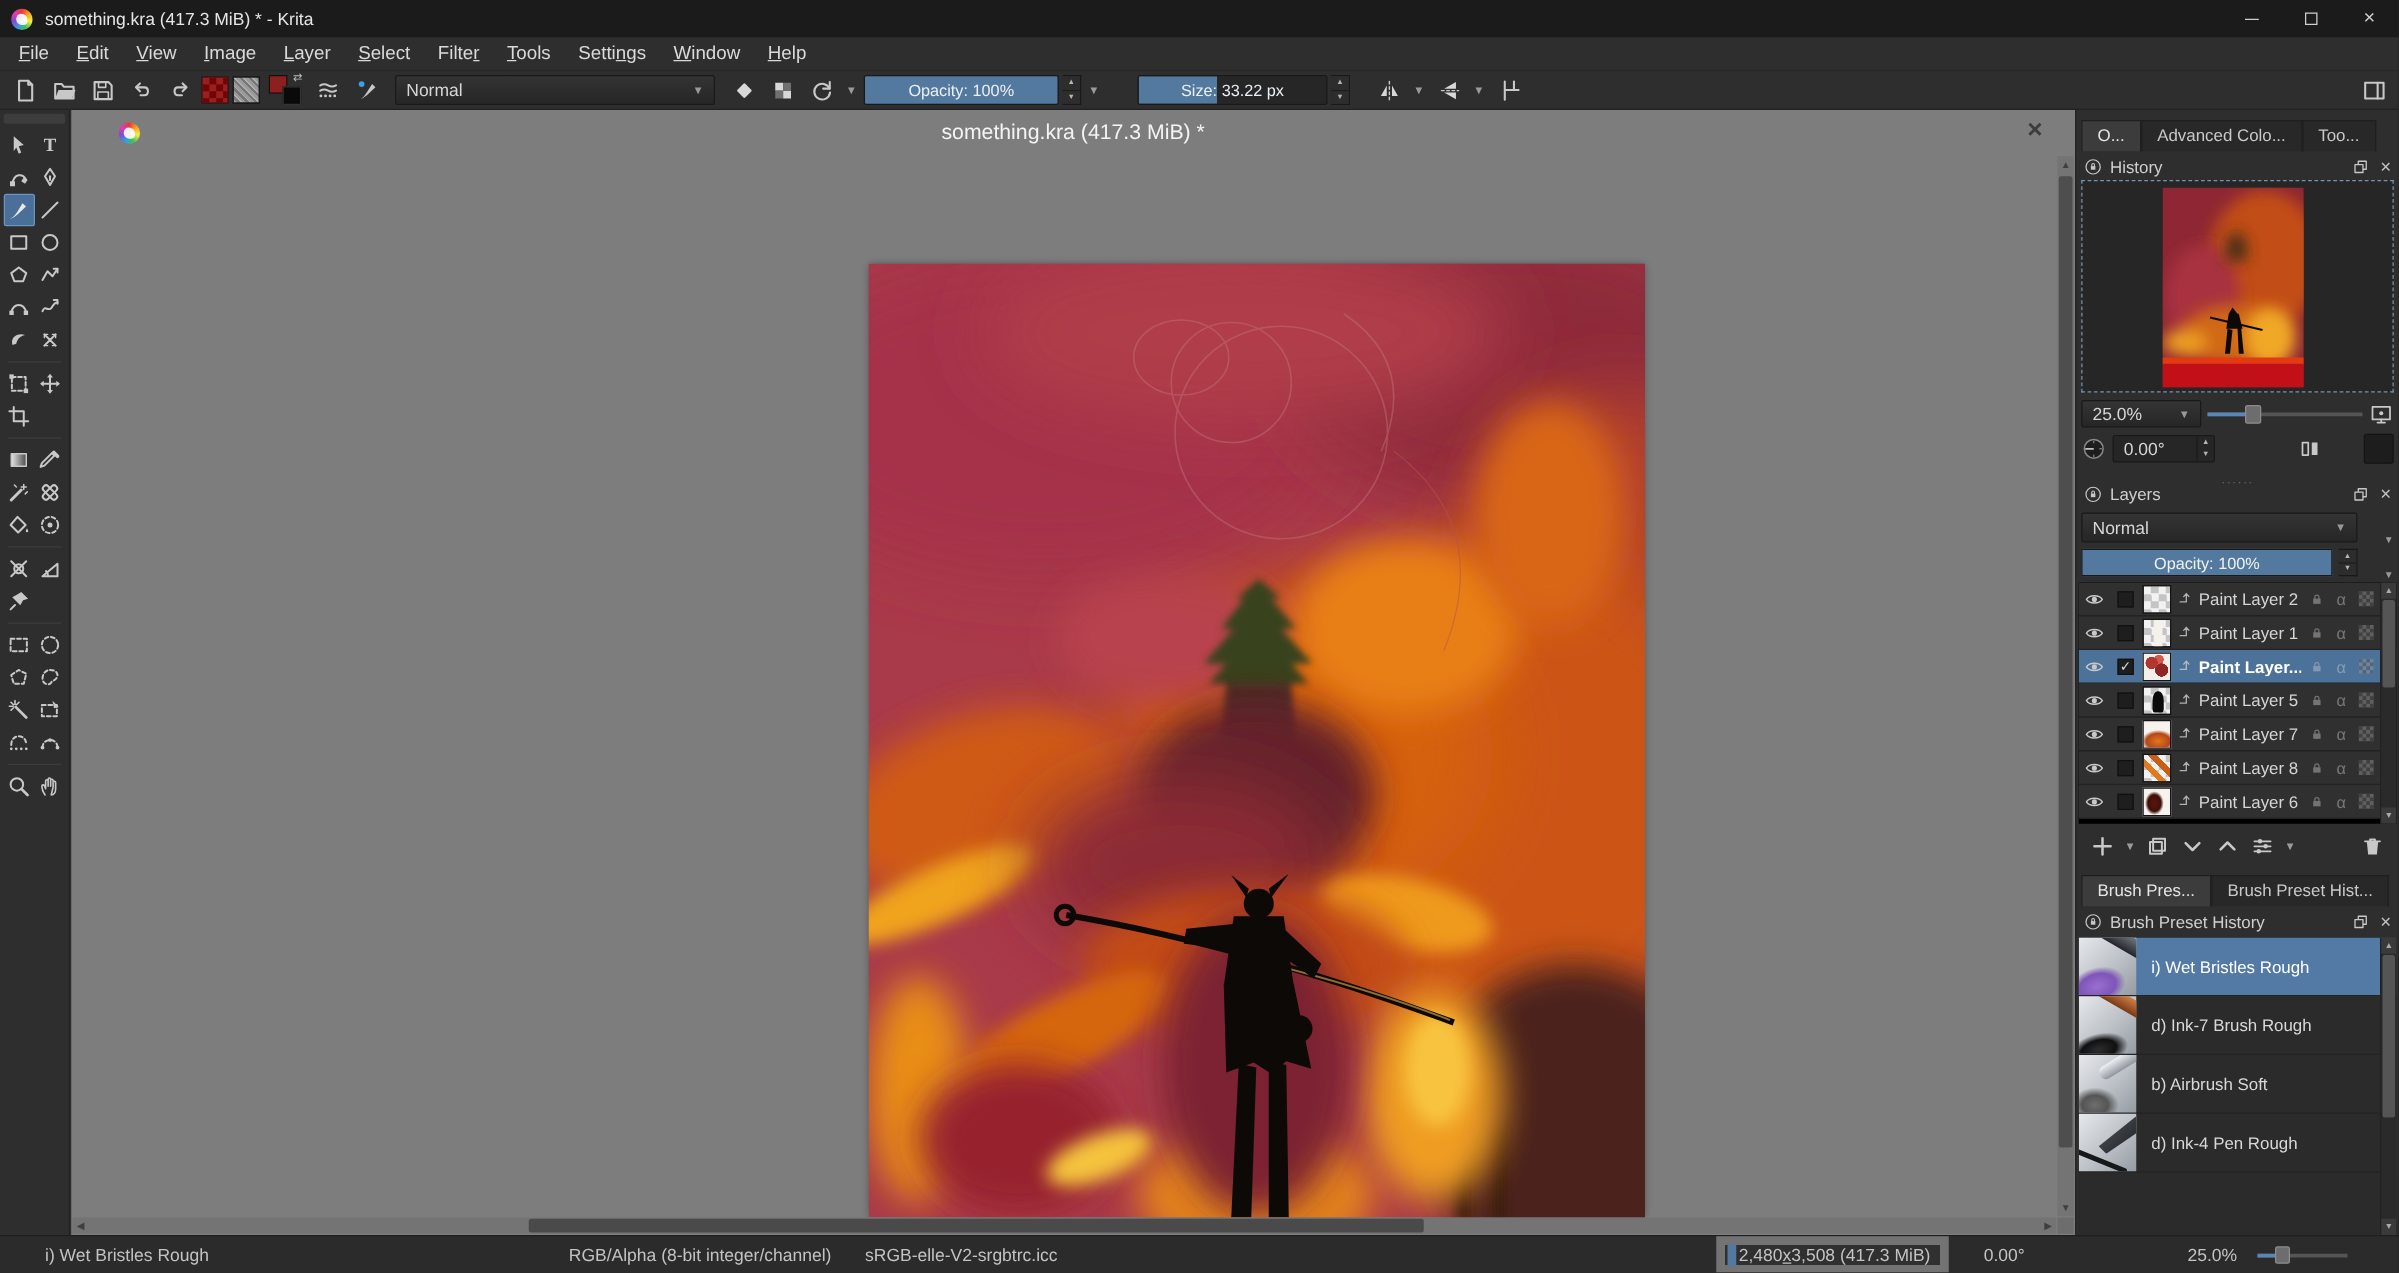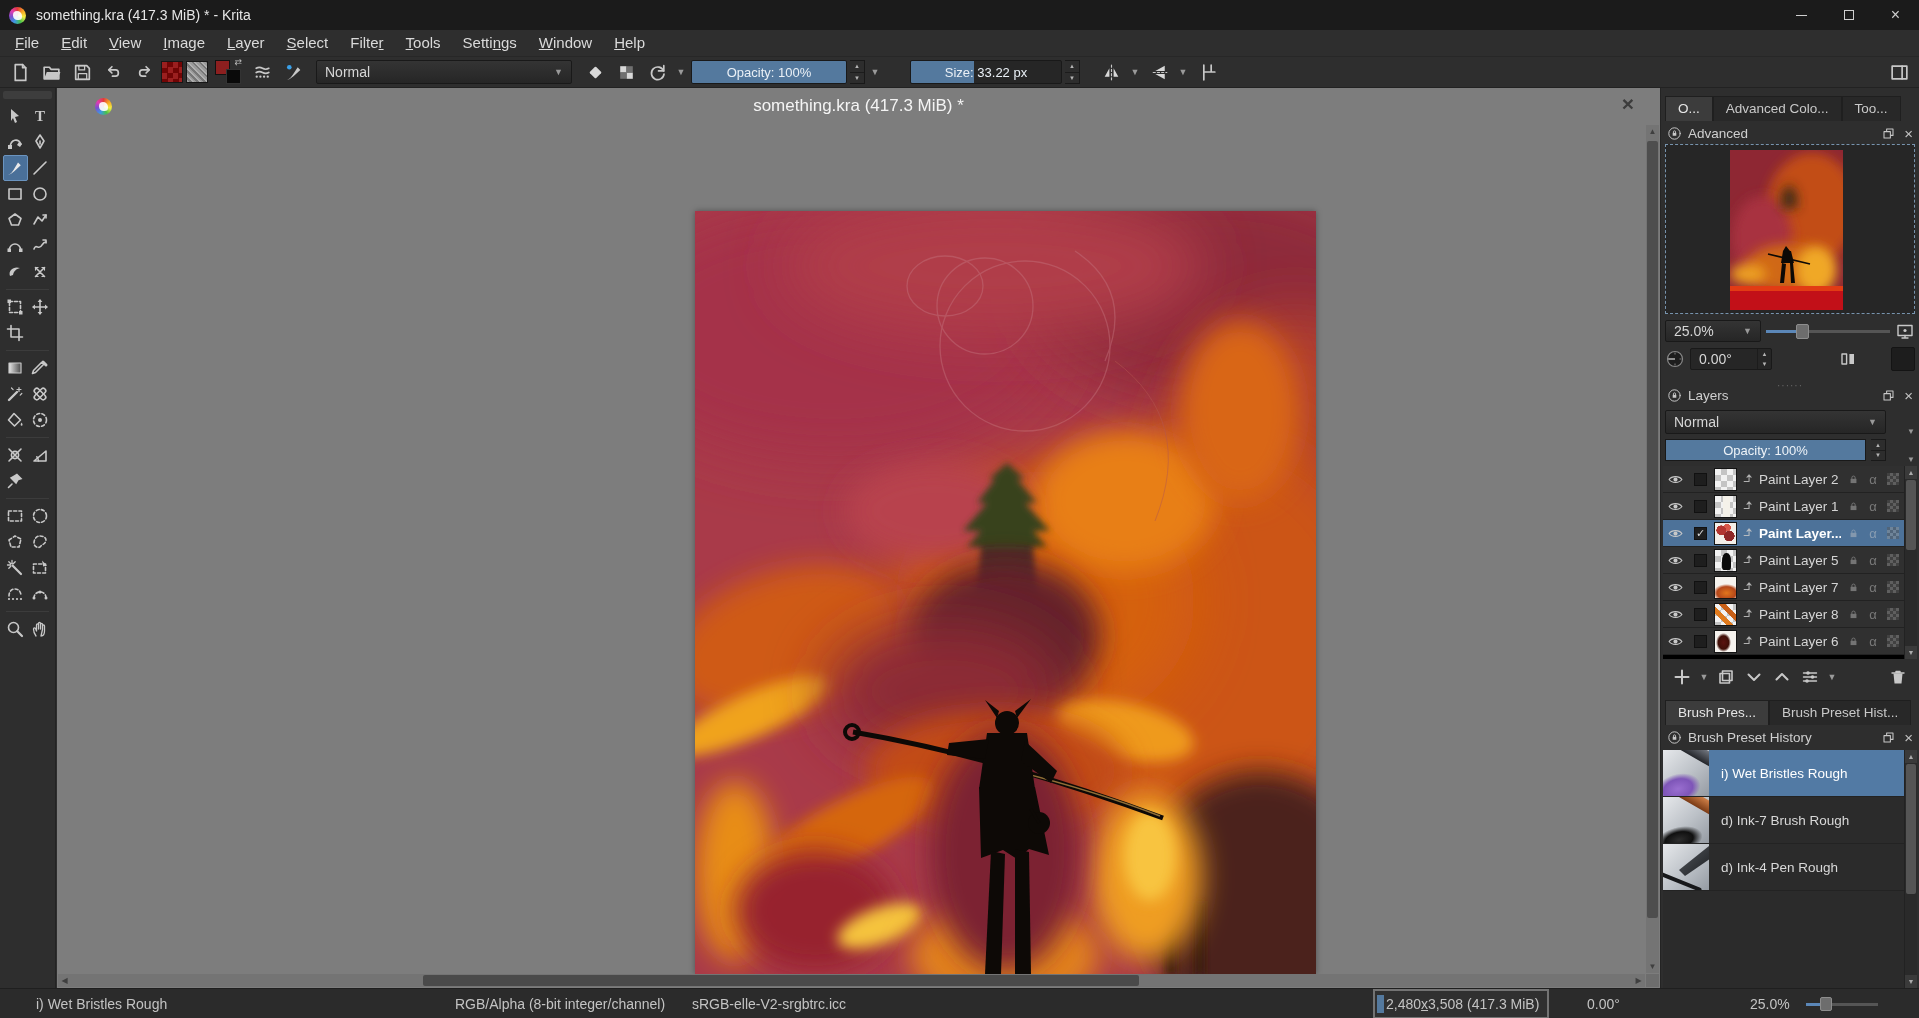--- a/index.html
+++ b/index.html
@@ -152,21 +152,21 @@
     background:radial-gradient(closest-side,#6e6e6e,#555 55%,transparent);}
   .bt-air::after{right:-10px;top:0px;width:42px;height:11px;border-radius:5px;
     background:linear-gradient(#eef1f4,#8f959c);transform:rotate(-32deg);}
   .bt-ink4::before{left:-4px;bottom:6px;width:44px;height:4px;border-radius:2px;background:#17181a;transform:rotate(22deg);}
   .bt-ink4::after{right:0px;top:2px;width:30px;height:30px;background:linear-gradient(135deg,#53575d,#1d1f22);
     clip-path:polygon(100% 0,100% 45%,20% 100%,0 80%);}
 
   
   .statusbar{position:absolute;left:0;bottom:0;width:100%;height:30px;background:#2b2b2b;border-top:1px solid #1f1f1f;color:#c3c3c3;}
   .statusbar .abs{position:absolute;top:0;height:30px;display:flex;align-items:center;}
-  .dim-box{border:2px solid #737373;background:#303030;height:24px;top:3px;padding:0 8px 0 2px;display:flex;align-items:center;}
+  .dim-box{border:7px solid #737373;background:#303030;height:24px;top:3px;padding:0 8px 0 2px;display:flex;align-items:center;}
   .dim-caret{width:7px;height:18px;background:#54799e;margin-right:2px;}
   .sb-slider{position:relative;width:72px;height:24px;top:0;}
   .sb-slider .track{position:absolute;left:0;right:0;top:14px;height:3px;background:#555;}
   .sb-slider .fill{position:absolute;left:0;width:26%;top:14px;height:3px;background:#5b87b8;}
   .sb-slider .handle{position:absolute;left:20%;top:8px;width:12px;height:14px;background:#6d6d6d;border:1px solid #8d8d8d;border-radius:2px;}
 </style>
 </head>
 <body>
 
 <div class="screen">
@@ -655,21 +655,21 @@
       </div>
 
     <div class="panel-header" style="top:34px;">
       <span style="display:flex">
           <svg viewBox="0 0 20 20" fill="none" stroke="#c8c8c8" stroke-width="1.6" stroke-linecap="round" stroke-linejoin="round">
             <circle cx="10" cy="10" r="7.6" stroke-width="1.3"></circle>
             <rect x="7.6" y="9.2" width="4.8" height="3.8" fill="#c8c8c8" stroke="none"></rect>
             <path d="M8.6 9.2 v-1.4 a1.4 1.4 0 0 1 2.8 0 V9.2" stroke-width="1.2"></path>
           </svg>
         </span>
-      <span>Advanced</span>
+      <span>History</span>
       <span class="ph-icons">
         <span style="display:flex">
             <svg viewBox="0 0 20 20" fill="none" stroke="#c8c8c8" stroke-width="1.6" stroke-linecap="round" stroke-linejoin="round">
               <rect x="7.5" y="4" width="8.5" height="8.5" stroke-width="1.4"></rect>
               <rect x="4" y="7.5" width="8.5" height="8.5" fill="#2e2e2e" stroke-width="1.4"></rect>
             </svg>
           </span>
         <span class="x">×</span>
       </span>
     </div>
@@ -1041,20 +1041,24 @@
     <div class="brush-list" id="brush-list">
         <div class="brush-row selected">
     <span class="bthumb bt-wetrough"></span>
     <span class="bname">i) Wet Bristles Rough</span>
   </div>
         <div class="brush-row">
     <span class="bthumb bt-ink7"></span>
     <span class="bname">d) Ink-7 Brush Rough</span>
   </div>
         <div class="brush-row">
+    <span class="bthumb bt-air"></span>
+    <span class="bname">b) Airbrush Soft</span>
+  </div>
+        <div class="brush-row">
     <span class="bthumb bt-ink4"></span>
     <span class="bname">d) Ink-4 Pen Rough</span>
   </div>
         <div class="list-scroll">
         <span class="arr" style="top:0">▲</span>
         <div class="thumb" style="top:14px;height:130px;"></div>
         <span class="arr" style="bottom:0">▼</span>
       </div>
     </div>
   </div>

